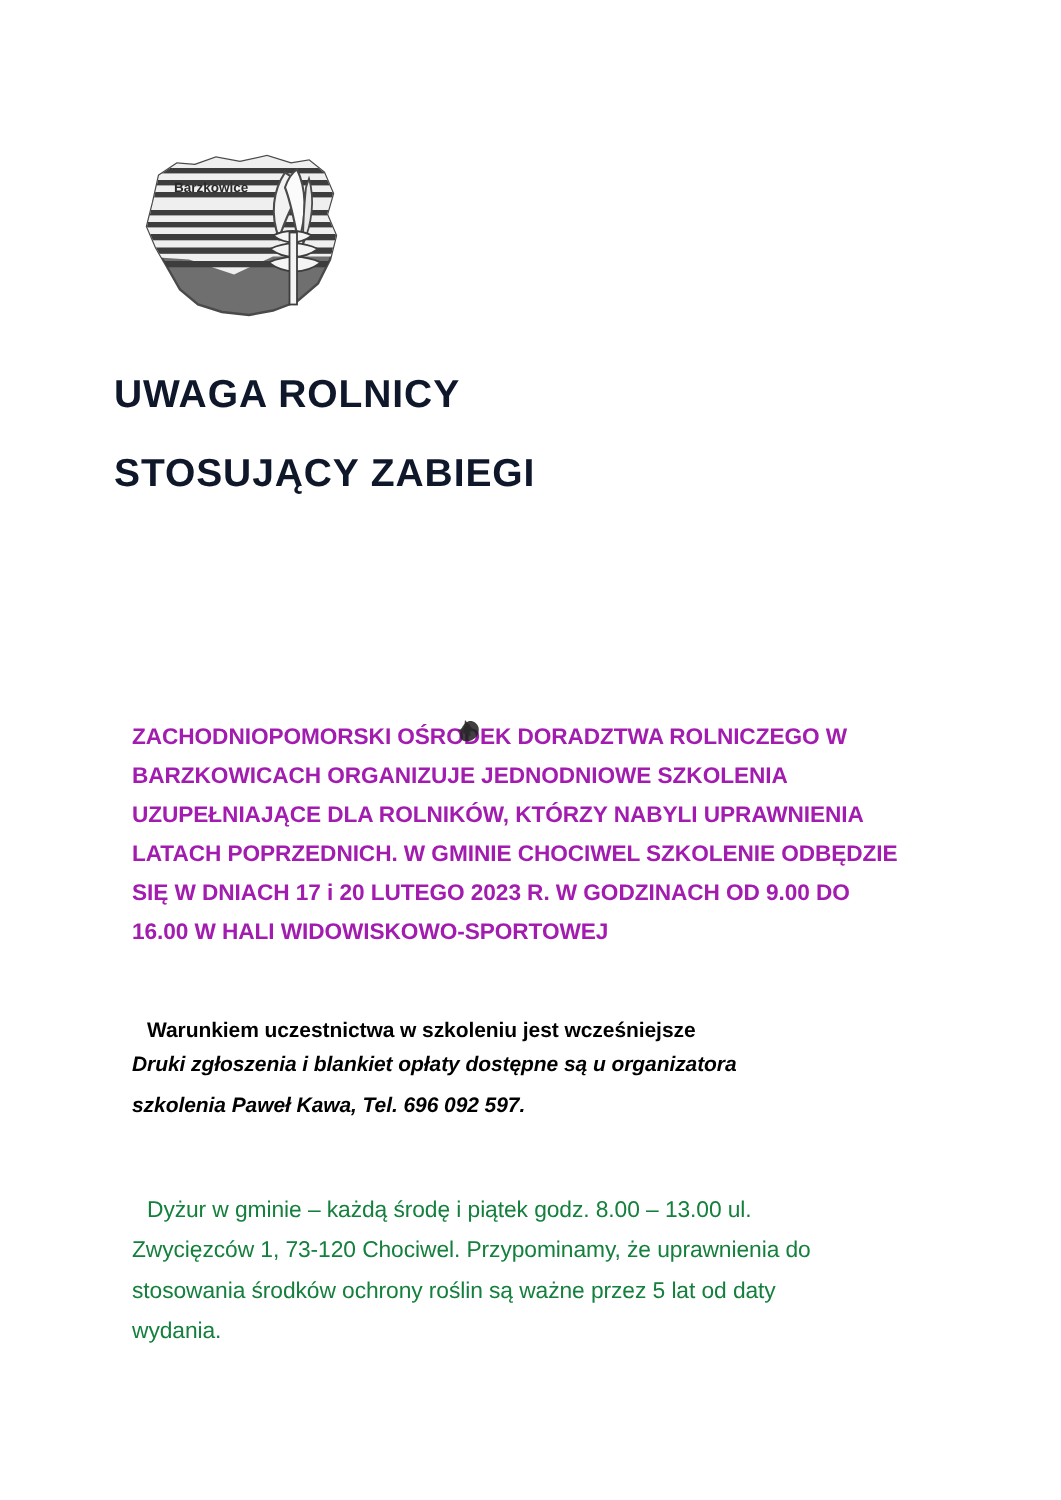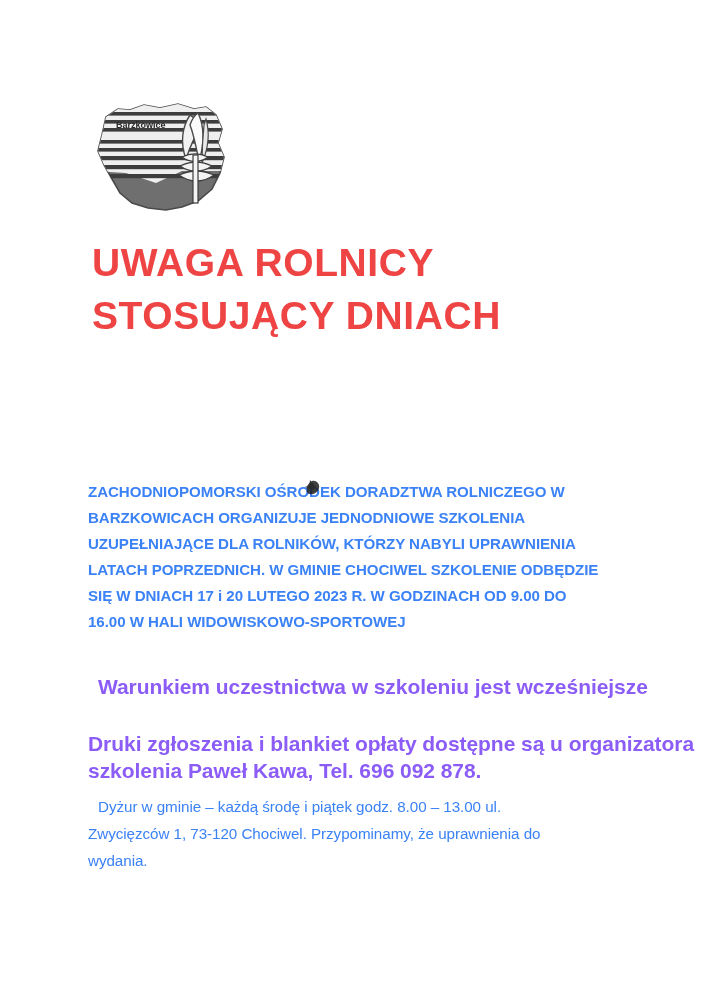--- a/index.html
+++ b/index.html
@@ -30,70 +30,70 @@
     top: 95px;
     width: 160px;
     height: 126px;
     text-align: center;
   }
   .logo-wrap svg { display: block; width: 160px; height: 126px; }
 
   
   .headline {
     position: absolute;
-    left: 92px;
+    left: 76px;
     top: 236px;
     width: 560px;
-    color: #ef4444;
+    color: #0f172a;
     font-weight: bold;
-    font-size: 39px;
+    font-size: 26px;
     line-height: 53px;
     letter-spacing: 0.6px;
     white-space: nowrap;
   }
   .headline div { height: 53px; }
 
   
   .caps-block {
     position: absolute;
     left: 88px;
     top: 479px;
     width: 552px;
-    color: #3b82f6;
+    color: #a21caf;
     font-weight: bold;
     font-size: 15.1px;
     line-height: 26px;
     letter-spacing: -0.05px;
     white-space: nowrap;
   }
   .caps-block div { height: 26px; }
 
   
   .para {
     position: absolute;
     left: 88px;
-    color: #8b5cf6;
+    color: #000000;
     font-weight: bold;
-    font-size: 21px;
+    font-size: 14px;
     line-height: 27px;
     letter-spacing: -0.05px;
     white-space: nowrap;
   }
   .para div { height: 27px; }
 
   .para.p1 { top: 673px; width: 560px; }
-  .para.p2 { top: 730px; width: 560px; }
+  .para.p2 { top: 696px; width: 560px; font-style: italic; }
 
   .para.p3 {
     top: 793px;
     width: 570px;
     font-weight: normal;
     font-size: 15.2px;
     line-height: 27px;
-    color: #3b82f6;
+    color: #15803d;
   }
 
   .indent { padding-left: 10px; }
 
   
   .smudge {
     position: absolute;
     left: 304px;
     top: 478px;
     width: 19px;
@@ -153,21 +153,21 @@
         <path d="M94,71 C104,66 116,66 126,71 C116,78 104,78 94,71 Z" fill="#f4f4f4" stroke="#3d3d3d" stroke-width="1.3"></path>
         <path d="M93,80 C104,75 117,75 128,80 C117,88 104,88 93,80 Z" fill="#f4f4f4" stroke="#3d3d3d" stroke-width="1.3"></path>
 
         <rect x="107" y="60" width="5" height="48" fill="#f4f4f4" stroke="#3d3d3d" stroke-width="1.2"></rect>
       </g>
     </svg>
   </div>
 
   <div class="headline">
     <div>UWAGA  ROLNICY</div>
-    <div>STOSUJĄCY DNIACH</div>
+    <div>STOSUJĄCY ZABIEGI</div>
   </div>
 
   <div class="caps-block">
     <div>ZACHODNIOPOMORSKI OŚRODEK DORADZTWA ROLNICZEGO W</div>
     <div>BARZKOWICACH ORGANIZUJE JEDNODNIOWE SZKOLENIA</div>
     <div>UZUPEŁNIAJĄCE DLA ROLNIKÓW, KTÓRZY NABYLI UPRAWNIENIA</div>
     <div>LATACH POPRZEDNICH. W GMINIE CHOCIWEL SZKOLENIE ODBĘDZIE</div>
     <div>SIĘ W DNIACH 17 i 20  LUTEGO 2023 R. W GODZINACH OD 9.00 DO</div>
     <div>16.00 W    HALI WIDOWISKOWO-SPORTOWEJ</div>
   </div>
@@ -177,22 +177,23 @@
     <path d="M6,2 L12,9 L5,11 Z" fill="#2b2b2b" opacity="0.9"></path>
     <path d="M1,9 L9,5 L10,13 Z" fill="#2b2b2b" opacity="0.75"></path>
   </svg>
 
   <div class="para p1">
     <div class="indent">Warunkiem uczestnictwa w szkoleniu jest wcześniejsze</div>
   </div>
 
   <div class="para p2">
     <div>Druki zgłoszenia i blankiet opłaty dostępne są u organizatora</div>
-    <div>szkolenia Paweł Kawa, Tel. 696 092 878.</div>
+    <div>szkolenia Paweł Kawa, Tel. 696 092 597.</div>
   </div>
 
   <div class="para p3">
     <div class="indent">Dyżur w gminie – każdą środę i piątek godz. 8.00 – 13.00 ul.</div>
     <div>Zwycięzców 1, 73-120 Chociwel. Przypominamy, że uprawnienia do</div>
+    <div>stosowania środków ochrony roślin są ważne przez 5 lat od daty</div>
     <div>wydania.</div>
   </div>
 
 </div>
 
 </body></html>

